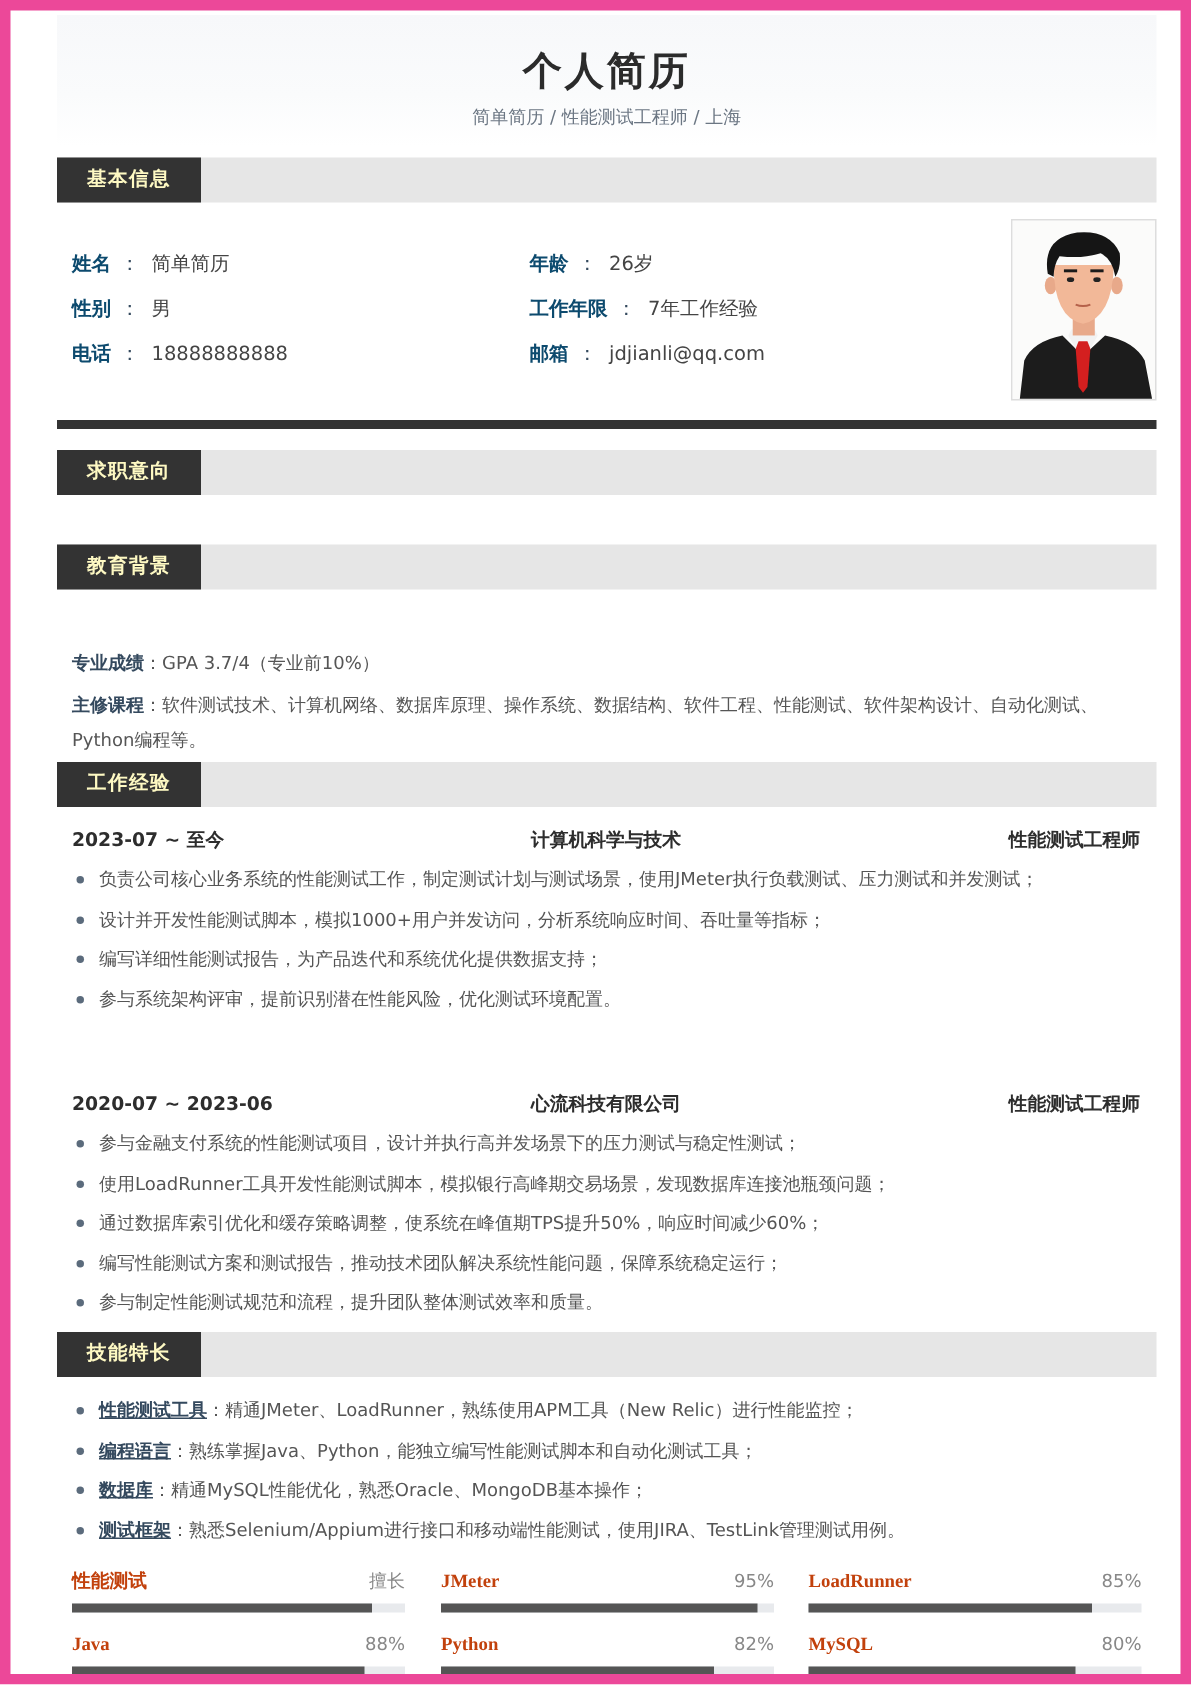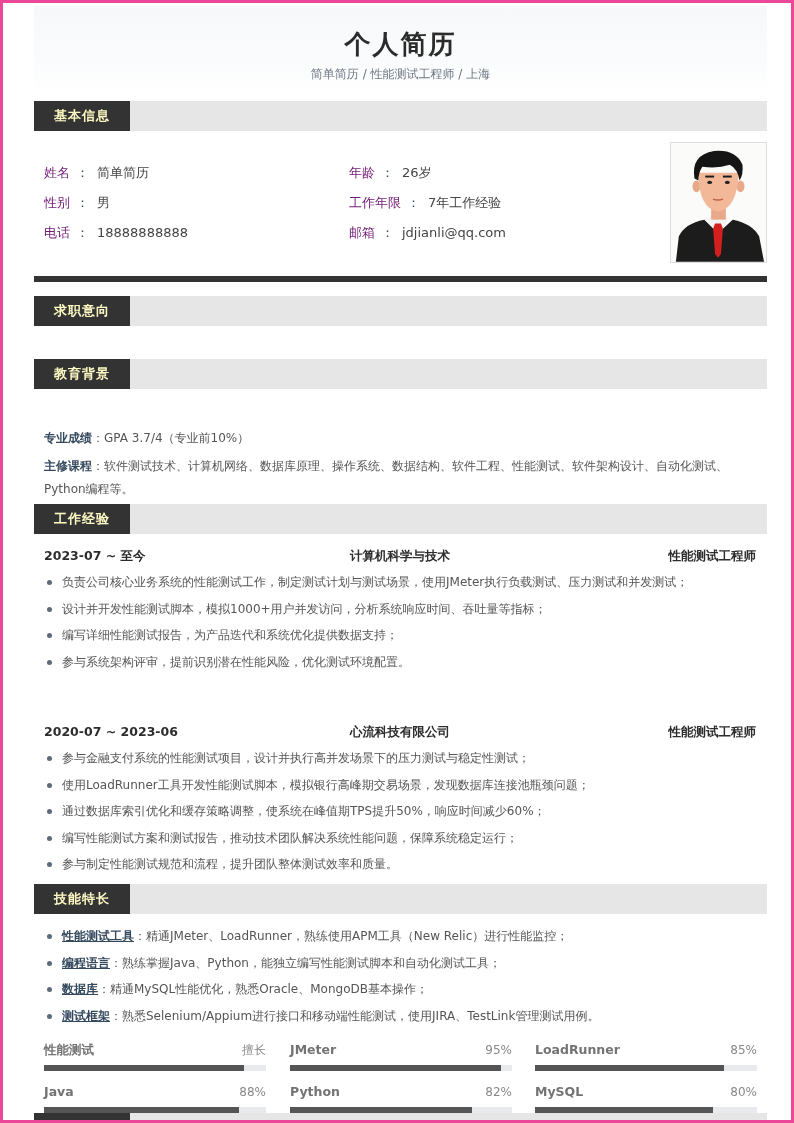--- a/index.html
+++ b/index.html
@@ -1,29 +1,29 @@
 <!DOCTYPE html>
 <html><head>
 <meta charset="utf-8">
 <style>
   * { box-sizing: border-box; margin: 0; padding: 0; }
   html, body { width: 794px; height: 1123px; overflow: hidden; background: #ffffff; }
   body { font-family: "DejaVu Sans", "Liberation Sans", sans-serif; color: #555; position: relative; }
-  .page { position: absolute; left: 0; top: 0; width: 794px; height: 1123px; border: 3px solid #ec4899; overflow: hidden; }
+  .page { position: absolute; left: 0; top: 0; width: 794px; height: 1123px; border: 7px solid #ec4899; overflow: hidden; }
 
   .header { position: absolute; left: 31px; top: 3px; width: 733px; height: 88px;
     background: linear-gradient(180deg, #f7f8fa 0%, #fafbfc 60%, #ffffff 100%); text-align: center; }
   .header .title { font-size: 26px; font-weight: bold; color: #2b2b2b; margin-top: 22px; letter-spacing: 2px; line-height: 32px; }
   .header .subtitle { font-size: 12px; color: #6b7683; margin-top: 6px; line-height: 16px; }
 
   .sec-head { position: absolute; left: 31px; width: 733px; height: 30px; background: #e6e6e6; }
   .sec-head .tag { position: absolute; left: 0; top: 0; width: 96px; height: 30px; background: #333333;
     color: #fef9c3; font-weight: bold; font-size: 13px; line-height: 30px; text-align: center; letter-spacing: 1px; }
   .info-row { position: absolute; font-size: 13px; line-height: 24px; white-space: nowrap; }
-  .info-row .lbl { font-weight: normal; color: #701a75; text-align: right; }
+  .info-row .lbl { font-weight: bold; color: #0c4a6e; text-align: right; }
   .info-row .colon { color: #34495e; margin: 0 8px 0 6px; }
   .info-row .val { color: #444; }
 
   .photo { position: absolute; left: 667px; top: 139px; width: 97px; height: 121px; border: 1px solid #ddd; background: #fcfcfc; overflow: hidden; }
 
   .divider { position: absolute; left: 31px; top: 273px; width: 733px; height: 6px; background: #333333; }
 
   .intent { position: absolute; left: 41px; top: 335px; font-size: 12px; color: #555; line-height: 18px; white-space: nowrap; }
   .intent span { margin-right: 28px; }
 
@@ -35,21 +35,21 @@
   .para { position: absolute; left: 41px; width: 712px; font-size: 12px; line-height: 23px; color: #555; }
   .para .k { font-weight: bold; color: #34495e; }
 
   .bullets { position: absolute; left: 41px; width: 712px; list-style: none; }
   .bullets li { position: relative; padding-left: 18px; font-size: 12px; line-height: 26.5px; color: #555; white-space: nowrap; }
   .bullets li .dot { position: absolute; left: 3px; top: 11px; width: 5px; height: 5px; border-radius: 50%; background: #5b6b7c; }
   .bullets li .k { font-weight: bold; color: #34495e; text-decoration: underline; }
 
   .skills { position: absolute; left: 41px; top: 1038px; width: 712px; }
   .skill { position: absolute; width: 222px; height: 34px; }
-  .skill .name { position: absolute; left: 0; top: 0; font-size: 12.5px; font-weight: bold; color: #737373; line-height: 18px; }
+  .skill .name { position: absolute; left: 0; top: 0; font-size: 12.5px; font-weight: bold; color: #c2410c; line-height: 18px; font-family: Liberation Serif, serif; }
   .skill .lvl { position: absolute; right: 0; top: 0; font-size: 12px; color: #888; line-height: 18px; }
   .skill .track { position: absolute; left: 0; top: 24px; width: 222px; height: 6px; background: #e8eaed; }
   .skill .fill { height: 6px; background: #555555; }
 
   .svg-photo { width: 100%; height: 100%; display: block; }
 </style>
 </head>
 <body>
 
 <div class="page">

